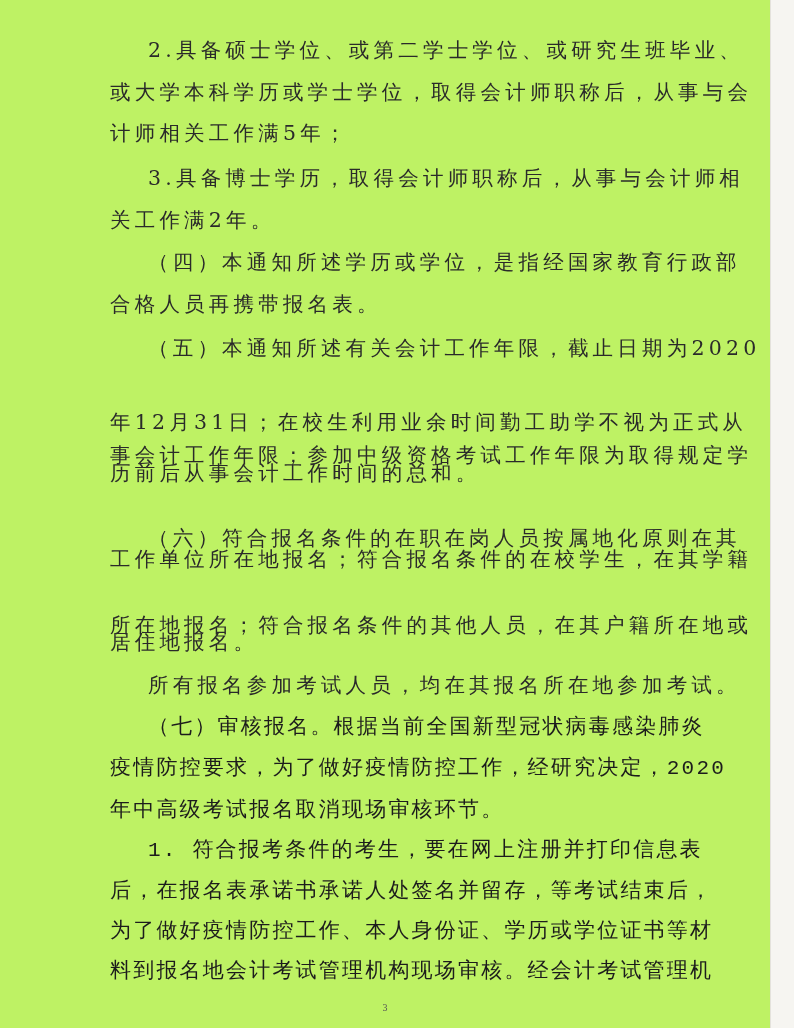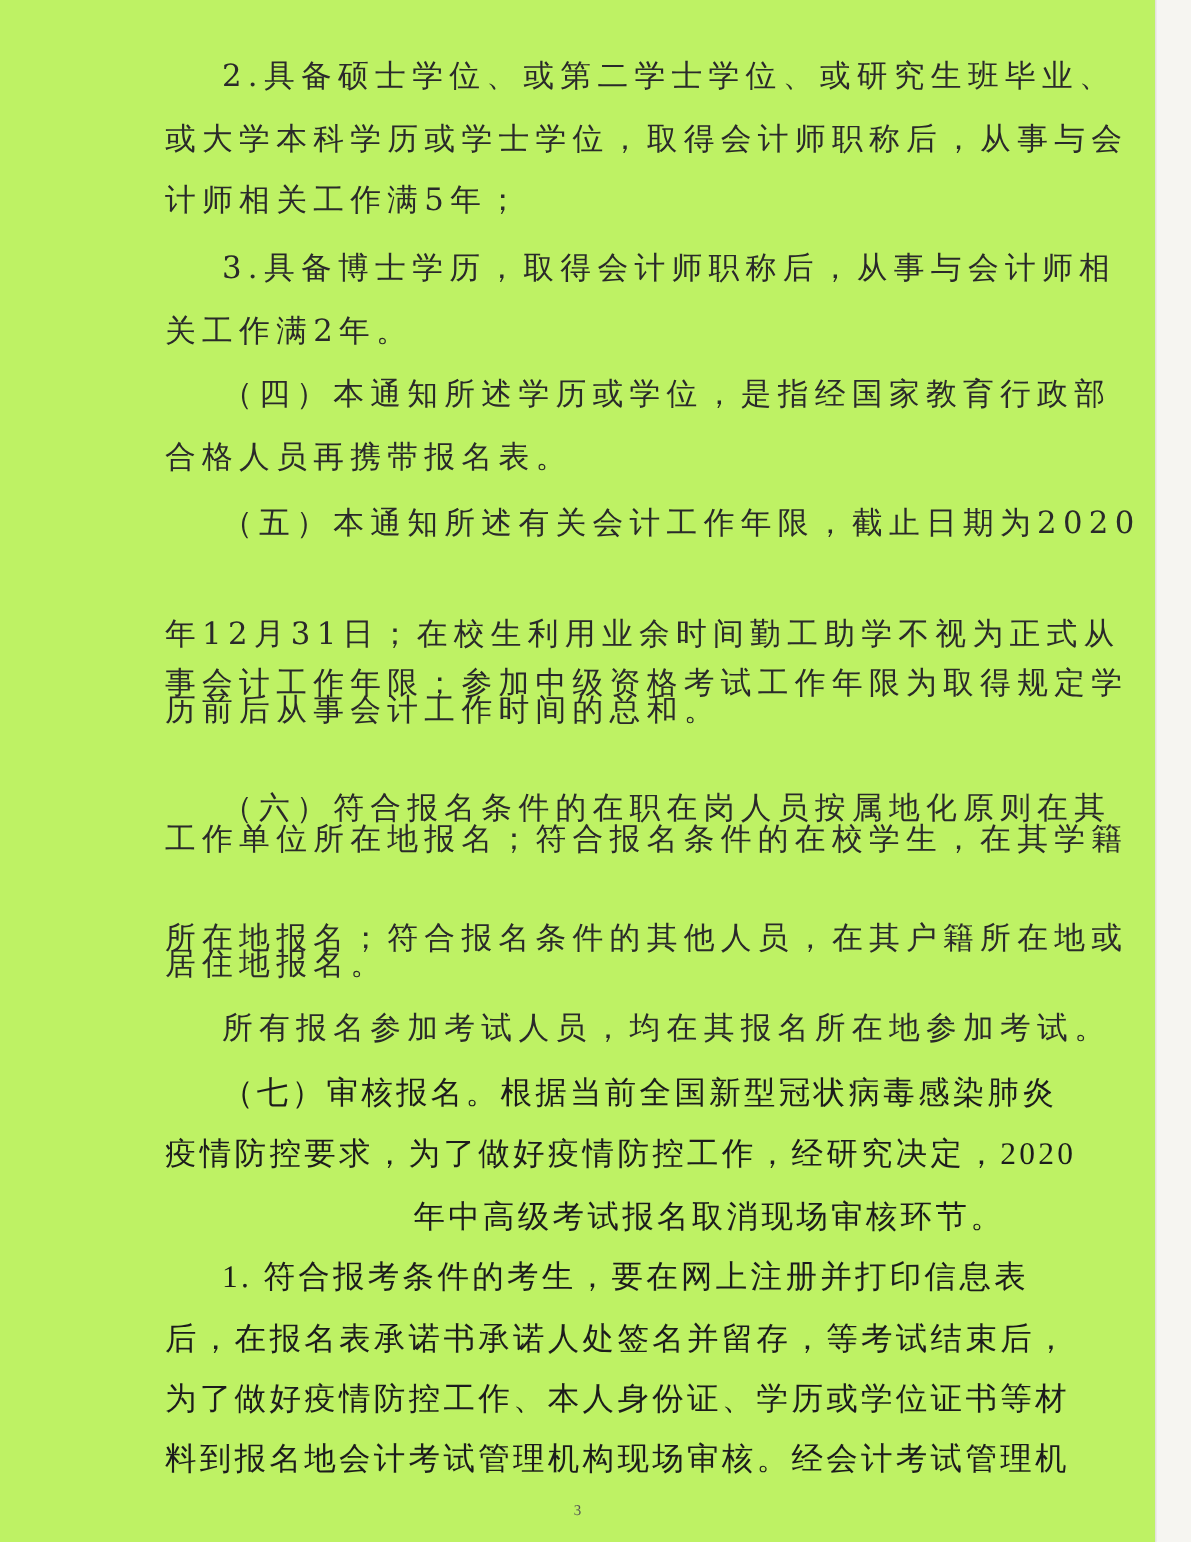--- a/index.html
+++ b/index.html
@@ -19,24 +19,23 @@
     background:#f6f5f1;
     border-left:1px solid #e4e2dc;
   }
   .line {
     position:absolute; left:110px; width:560px;
     font-size:20.5px; letter-spacing:4.2px; line-height:26px;
     white-space:nowrap;
   }
   .indent { left:148px; width:522px; }
   .bold {
-    font-family:Liberation Serif, serif;
+    font-family:Liberation Mono, monospace;
     font-weight:normal; color:#1c1c1c; letter-spacing:2.2px;
     font-size:21px;
-    text-align:right;
   }
   .pagenum {
     position:absolute; top:1002px; left:0; width:770px; text-align:center;
     font-size:10px; color:#555;
     font-family:"Liberation Serif", serif;
   }
 </style>
 </head>
 <body>
 

